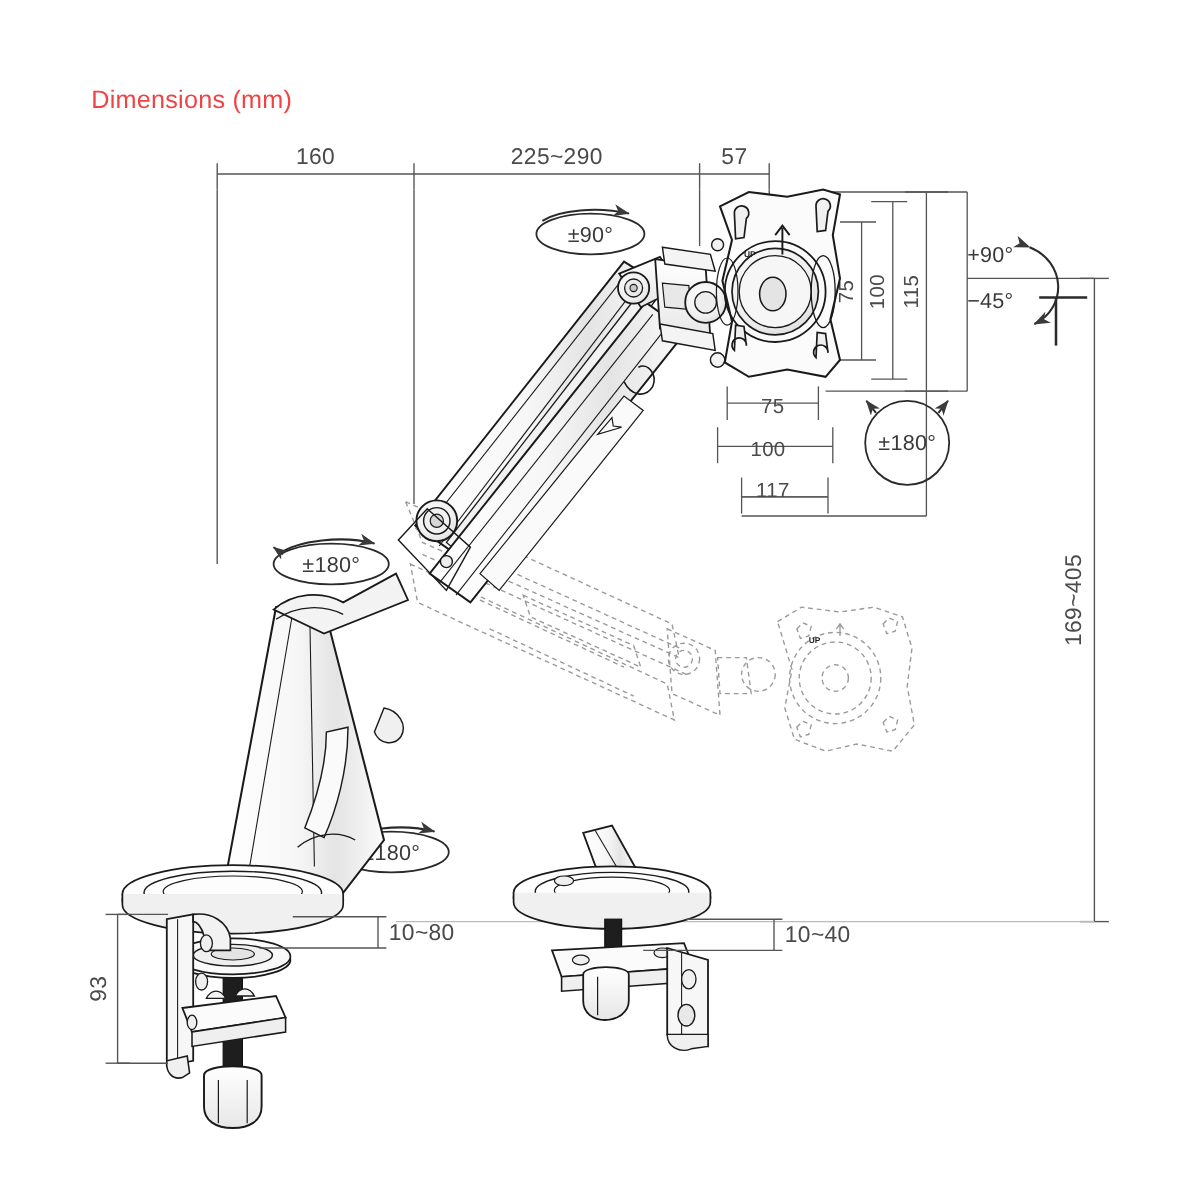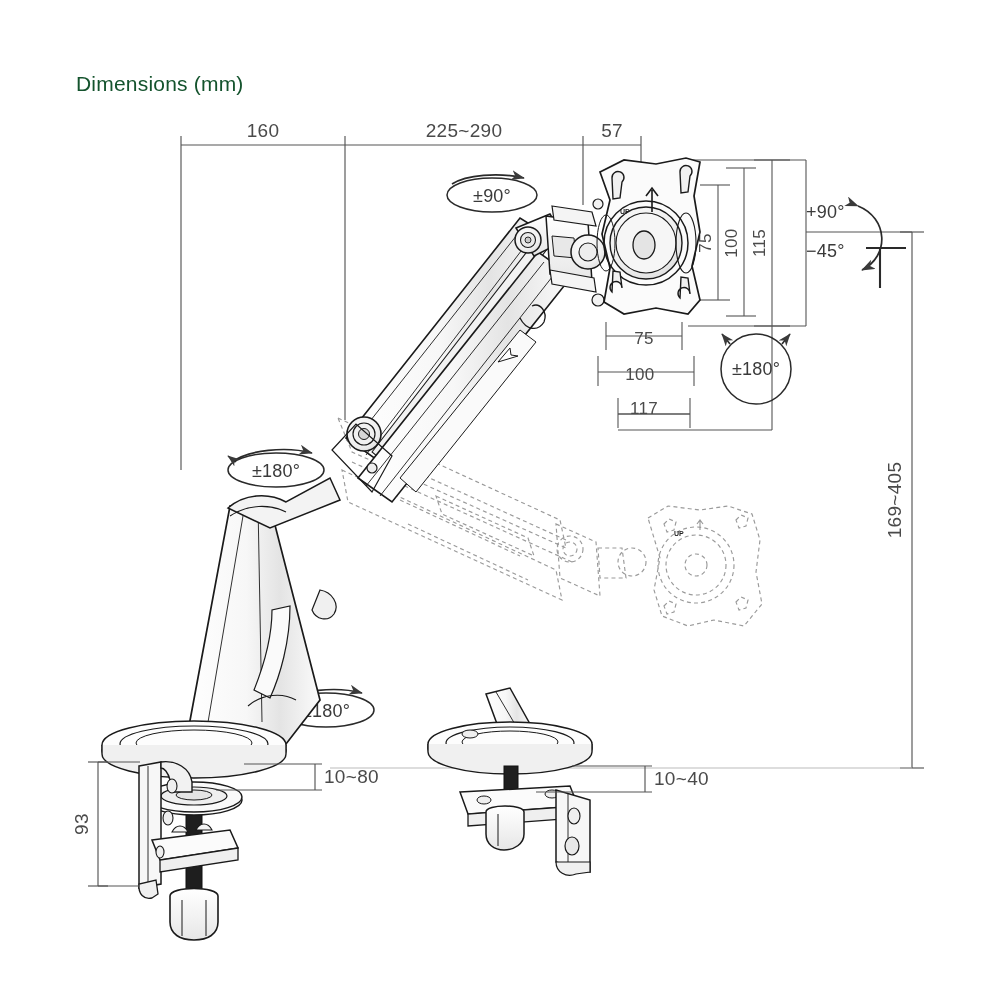--- a/index.html
+++ b/index.html
@@ -15,21 +15,21 @@
     position: relative;
   }
   #stage {
     position: absolute; left: 0; top: 0;
     width: 1000px; height: 1000px;
   }
   #title {
     position: absolute;
     left: 76px; top: 72px;
     font-size: 21px;
-    color: #14532d;
+    color: #ef4444;
     letter-spacing: 0.2px;
     white-space: nowrap;
   }
   svg { display: block; }
   .dimtxt {
     font-family: "Liberation Sans", sans-serif;
     font-size: 19px;
     fill: #4a4a4a;
     letter-spacing: 0.3px;
   }

